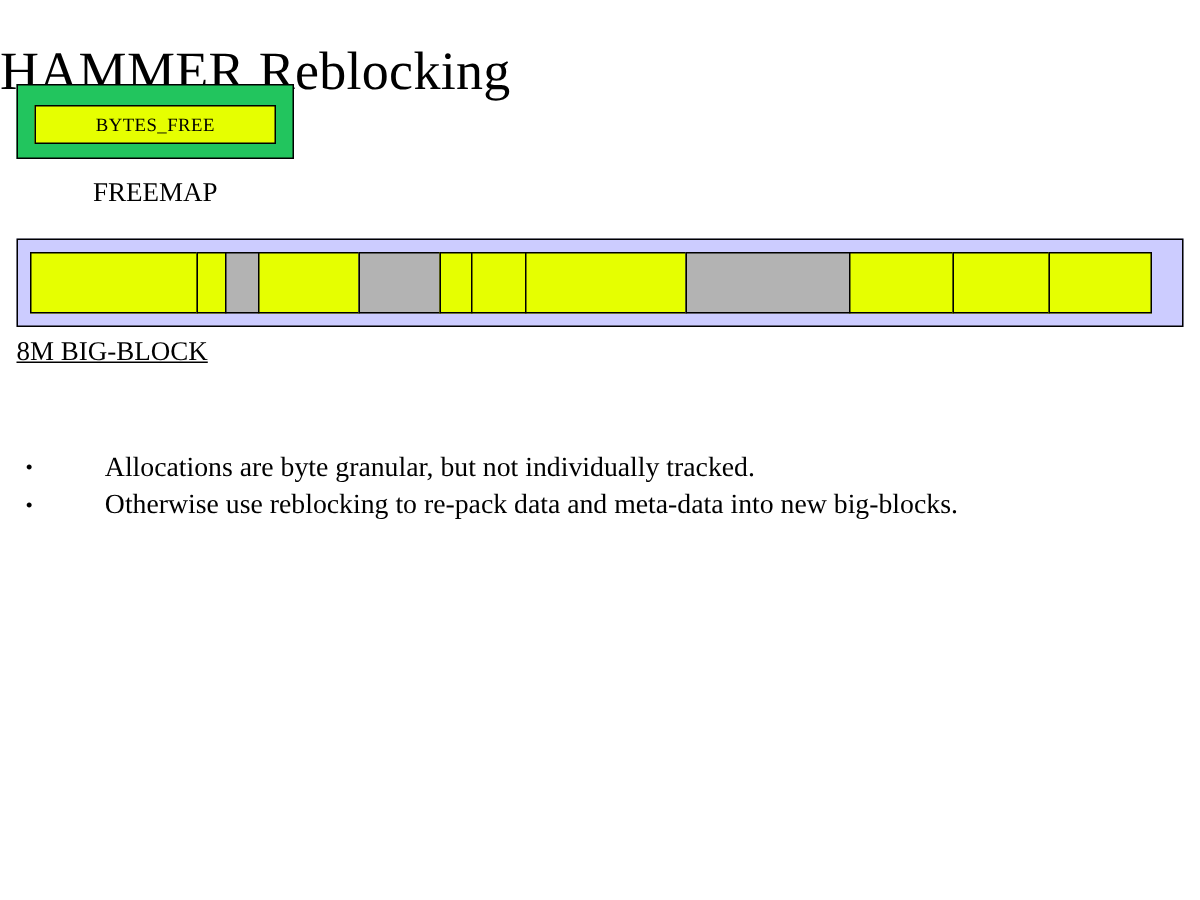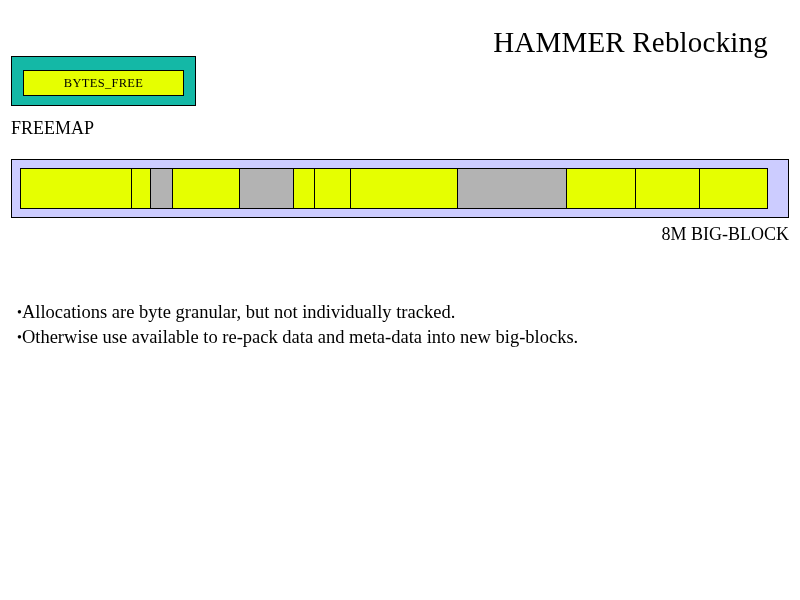--- a/index.html
+++ b/index.html
@@ -15,22 +15,22 @@
     font-family: "Liberation Serif", "DejaVu Serif", serif;
     color: #000000;
   }
 
   
   #slide-title {
     position: absolute;
     left: 0;
     top: 6px;
     width: 768px;
-    text-align: right;
-    font-size: 29px;
+    text-align: left;
+    font-size: 36px;
     font-weight: normal;
     line-height: 34px;
     letter-spacing: 0.2px;
     color: #000000;
     white-space: nowrap;
   }
 
   
   #freemap-group {
     position: absolute;
@@ -38,21 +38,21 @@
     top: 56px;
     width: 189px;
     height: 89px;
   }
   #freemap-outer-box {
     position: absolute;
     left: 0;
     top: 0;
     width: 185px;
     height: 50px;
-    background: #14b8a6;
+    background: #22c55e;
     border: 1px solid #000000;
     box-sizing: border-box;
   }
   #bytes-free-cell {
     position: absolute;
     left: 11px;
     top: 13px;
     width: 161px;
     height: 26px;
     background: #e6ff00;
@@ -67,20 +67,21 @@
     line-height: 14px;
     color: #000000;
     letter-spacing: 0.3px;
     white-space: nowrap;
   }
   #freemap-caption {
     position: absolute;
     left: 0;
     top: 61px;
     width: 185px;
+    text-align: center;
     font-size: 18px;
     line-height: 22px;
     white-space: nowrap;
   }
 
   
   #bigblock-group {
     position: absolute;
     left: 11px;
     top: 159px;
@@ -111,24 +112,25 @@
     box-sizing: border-box;
     margin-right: -1px;
   }
   .bigblock-segment.used  { background: #e6ff00; }
   .bigblock-segment.free  { background: #b3b3b3; }
   #bigblock-caption {
     position: absolute;
     left: 0;
     top: 64px;
     width: 778px;
-    text-align: right;
+    text-align: left;
     font-size: 18px;
     line-height: 22px;
     white-space: nowrap;
+    text-decoration: underline;
   }
 
   
   #bullet-list {
     position: absolute;
     left: 17px;
     top: 300px;
     width: 766px;
   }
   .bullet-row {
@@ -138,20 +140,21 @@
     color: #000000;
     white-space: nowrap;
   }
   .bullet-marker {
     display: inline-block;
     font-size: 14px;
     vertical-align: 1px;
   }
   .bullet-text {
     display: inline;
+    margin-left: 48px;
   }
 </style>
 </head>
 <body>
 
 <h1 id="slide-title">HAMMER Reblocking</h1>
 
 <div id="freemap-group">
   <div id="freemap-outer-box">
     <div id="bytes-free-cell">
@@ -175,14 +178,14 @@
       <div class="bigblock-segment free" style="width: 110px;"></div>
       <div class="bigblock-segment used" style="width: 70px;"></div>
       <div class="bigblock-segment used" style="width: 65px;"></div>
       <div class="bigblock-segment used" style="width: 69px;"></div>
     </div>
   <div id="bigblock-caption">8M BIG-BLOCK</div>
 </div>
 
 <div id="bullet-list">
     <div class="bullet-row"><span class="bullet-marker">•</span><span class="bullet-text">Allocations are byte granular, but not individually tracked.</span></div>
-    <div class="bullet-row"><span class="bullet-marker">•</span><span class="bullet-text">Otherwise use available to re-pack data and meta-data into new big-blocks.</span></div>
+    <div class="bullet-row"><span class="bullet-marker">•</span><span class="bullet-text">Otherwise use reblocking to re-pack data and meta-data into new big-blocks.</span></div>
   </div>
 
 </body></html>

